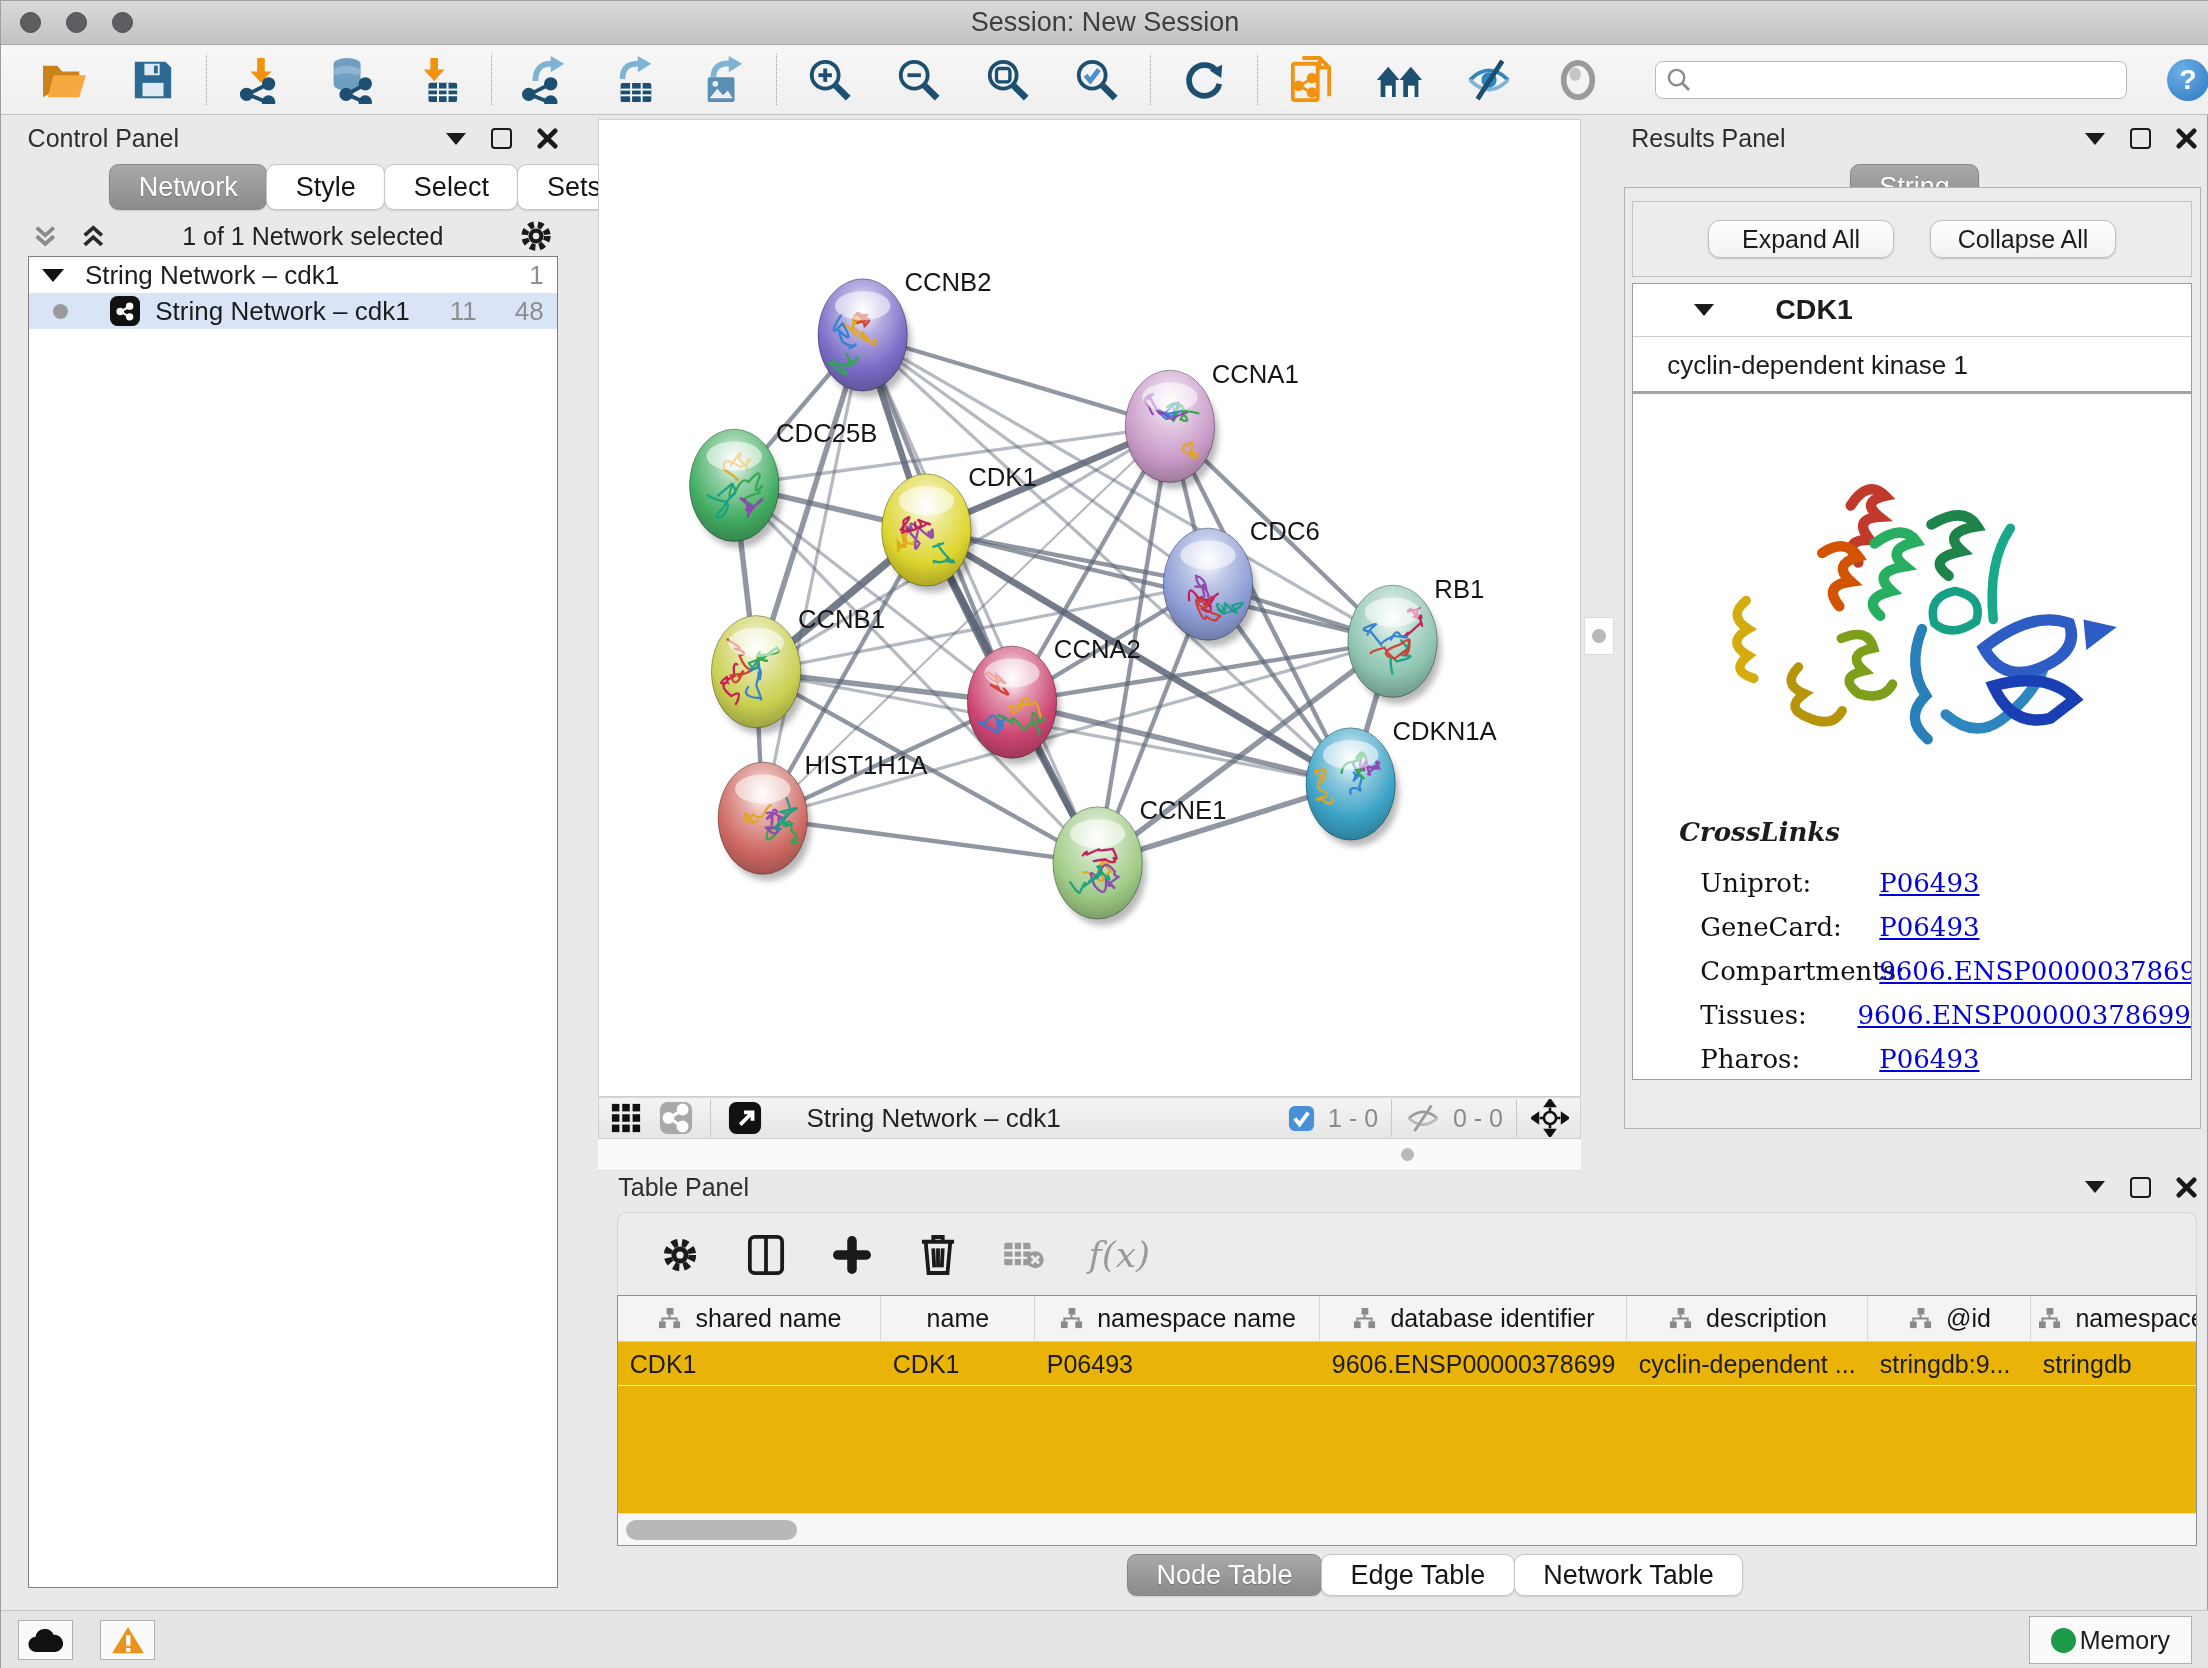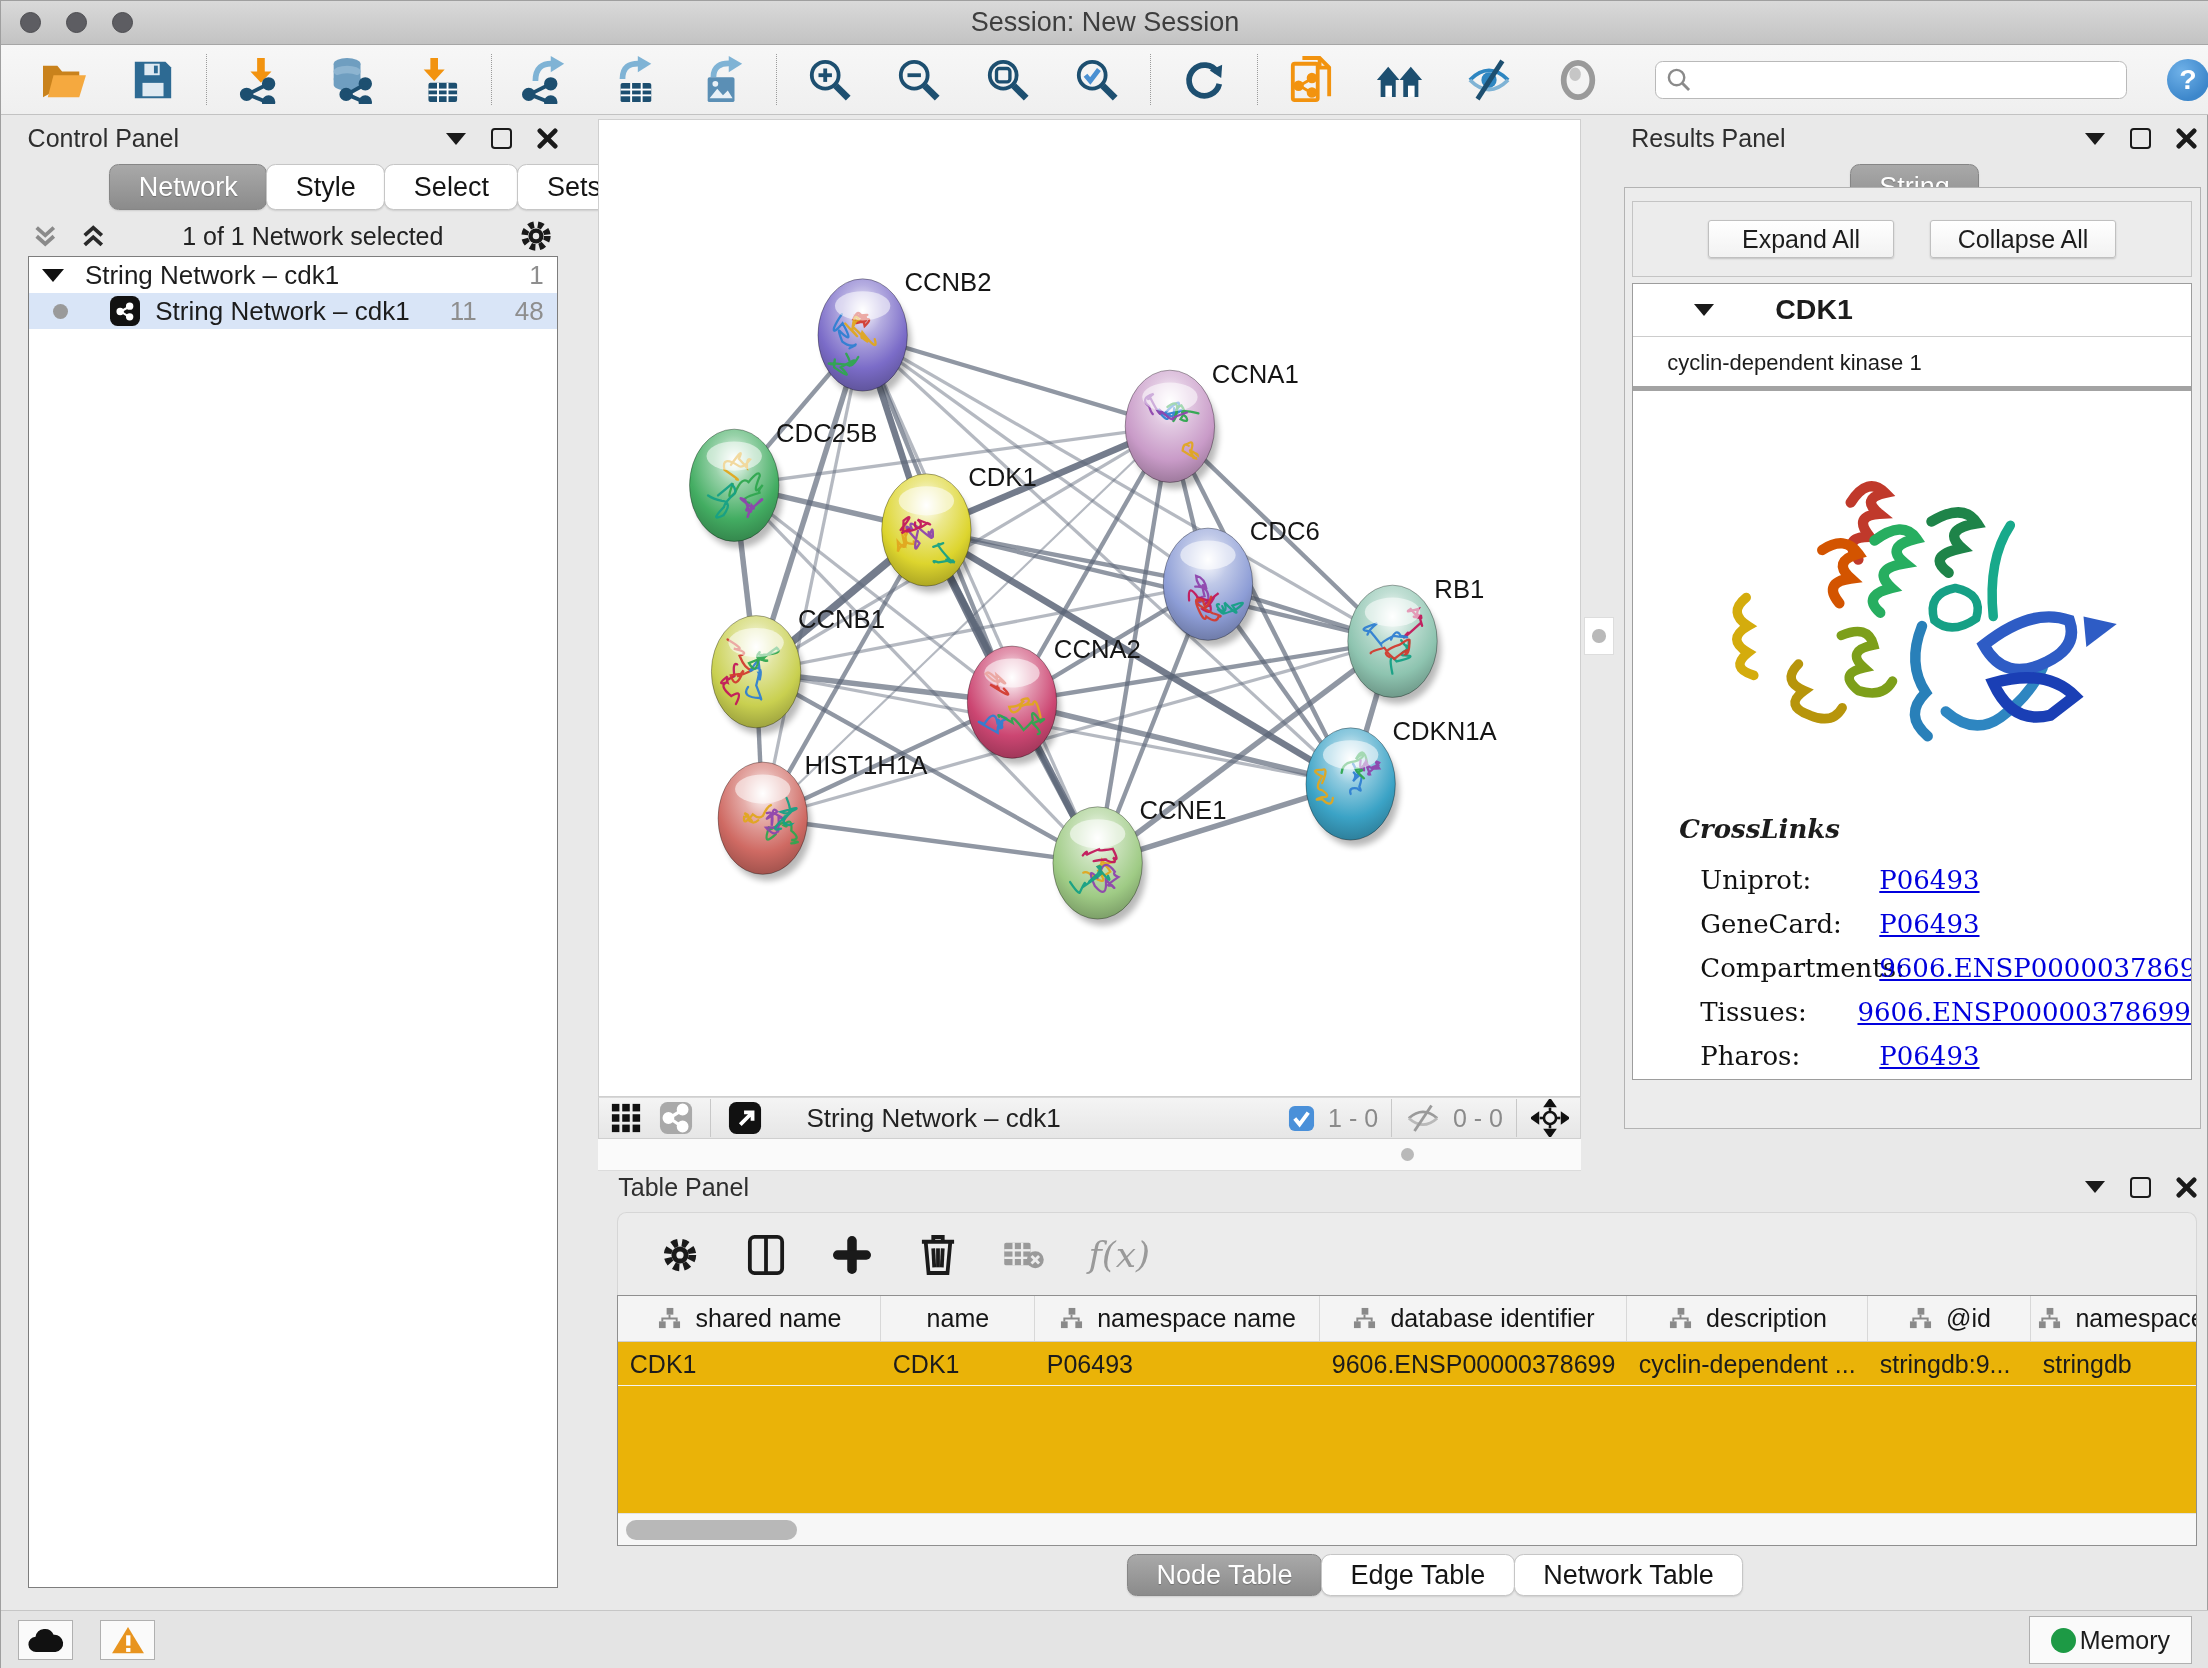--- a/index.html
+++ b/index.html
@@ -107,26 +107,26 @@
   .results-panel{ position:absolute; left:1617px; top:118px; width:592px; height:1052px; }
   .results-panel .panelhead{ padding:0 13.3px; margin-top:3.8px;}
   .rp-tabwrap{ display:flex; justify-content:center; margin-top:9.5px;}
   .rp-outer{
     position:absolute; left:5.7px; top:68px; right:9.5px; height:942px;
     background:#ececec; border:1px solid #b3b3b3;
   }
   .rp-btnbox{ margin:13.3px 7.6px 0 7.6px; border:1px solid #c4c4c4; height:76px;
     display:flex; align-items:center; justify-content:center; gap:36px;}
   .rp-btn{ min-width:186px; height:38px; padding:0 25px; font-size:25px;
-    background:linear-gradient(#ffffff,#f2f2f2); border:1px solid #c0c0c0; border-radius:3px;
+    background:linear-gradient(#ffffff,#f2f2f2); border:1px solid #c0c0c0; border-radius:12px;
     display:flex; align-items:center; justify-content:center; cursor:pointer; box-shadow:0 1px 1.9px rgba(0,0,0,.18);}
   .rp-cdk1{ margin:5.7px 7.6px 0 7.6px; background:#fff; border:1px solid #9d9d9d; height:797px; overflow:hidden;}
   .rp-cdk1-head{ height:53px; display:flex; align-items:center; border-bottom:1px solid #cccccc; padding-left:61px; gap:61px;}
   .rp-cdk1-title{ font-size:28.5px; font-weight:bold;}
-  .rp-desc{ font-size:22px; padding:13.3px 0 9.5px 34px; border-bottom:5px solid #a3a3a3;}
+  .rp-desc{ font-size:26px; padding:13.3px 0 9.5px 34px; border-bottom:3px solid #a3a3a3;}
   .rp-structure{ display:flex; justify-content:center; padding-top:7.6px;}
   .crosslinks{ font-family:"DejaVu Serif", serif; padding:17px 0 0 46px;}
   .cl-title{ font-size:26px; font-weight:bold; margin-bottom:13.3px;font-style:italic;}
   .cl-row{ display:flex; font-size:26px; height:44px; align-items:center;}
   .cl-label{ width:200px; padding-left:21px; color:#111;}
   .cl-value{ color:#0000dd; text-decoration:underline; cursor:pointer;}
 
   
   .table-panel{ position:absolute; left:604px; top:1170px; width:1605px; height:439px;}
   .table-panel .panelhead{ padding:0 13.3px; }

